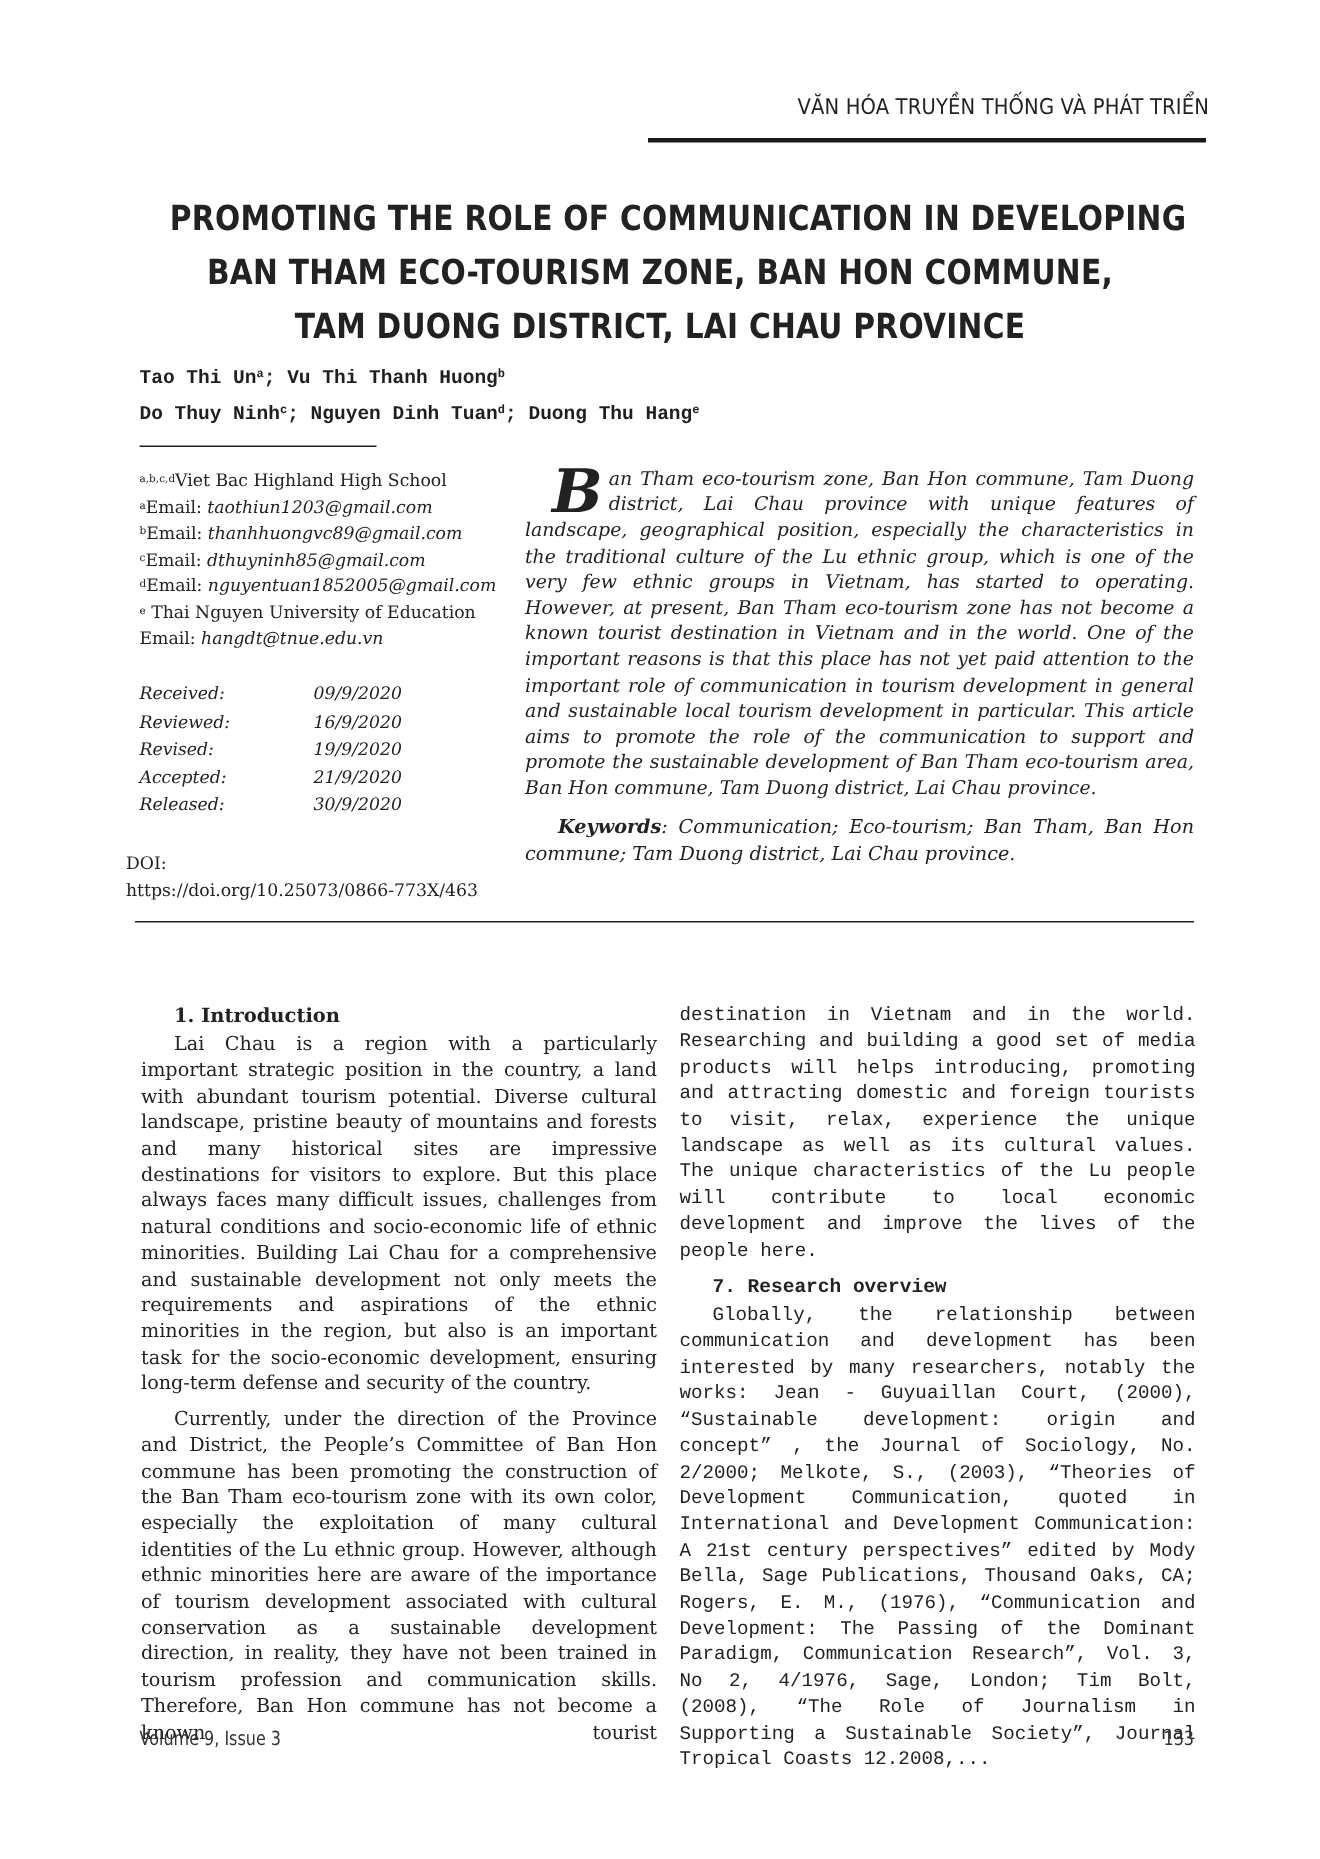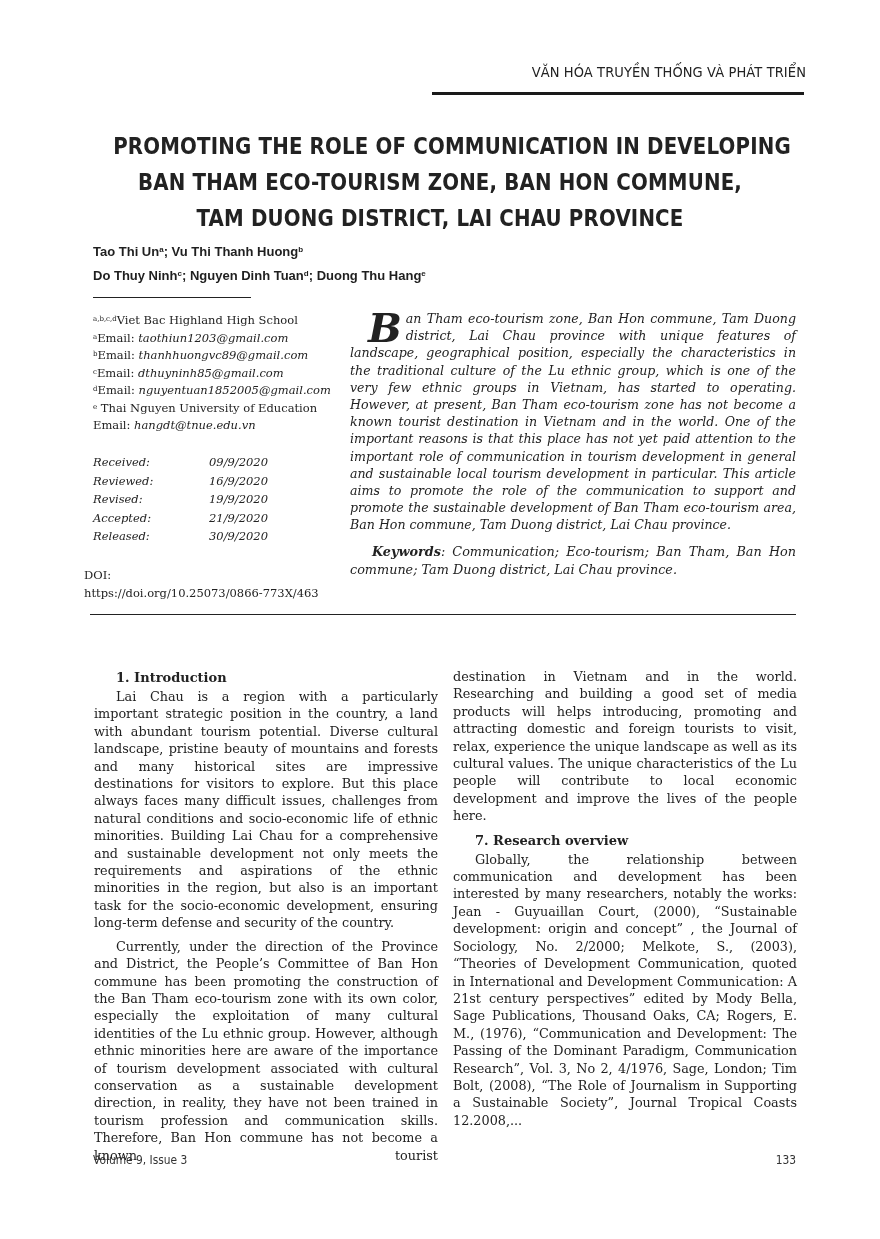--- a/index.html
+++ b/index.html
@@ -4,21 +4,21 @@
 <style>
   html, body { margin: 0; padding: 0; background: #ffffff; }
   body { width: 880px; height: 1239px; position: relative; overflow: hidden; color: #1a1a1a; font-family: "DejaVu Serif", serif; }
 
   .running-head { position: absolute; left: 440px; top: 64px; width: 366px; text-align: right; font-family: "DejaVu Sans", sans-serif; font-size: 14.5px; letter-spacing: 0.1px; color: #222; font-weight: normal; transform: scaleX(0.9); transform-origin: right center; }
   .running-rule { position: absolute; left: 432px; top: 92px; width: 372px; height: 3px; background: #1a1a1a; }
 
   .title { position: absolute; left: 60px; top: 128px; width: 760px; text-align: center; font-family: "DejaVu Sans", sans-serif; font-weight: bold; font-size: 23px; line-height: 36px; letter-spacing: 0.2px; color: #222; transform: scaleX(0.86); transform-origin: center top; }
   .title div { white-space: nowrap; }
 
-  .authors { position: absolute; left: 93px; top: 240px; font-family: Liberation Sans, sans-serif; font-weight: bold; font-size: 13px; line-height: 24px; color: #1f1f1f; }
+  .authors { position: absolute; left: 93px; top: 240px; font-family: Liberation Mono, monospace; font-weight: bold; font-size: 13px; line-height: 24px; color: #1f1f1f; }
   .authors sup { font-size: 8px; vertical-align: top; position: relative; top: -2px; }
 
   .aff-rule { position: absolute; left: 93px; top: 297px; width: 158px; height: 1px; background: #222; }
 
   .affiliations { position: absolute; left: 93px; top: 312px; font-size: 11.5px; line-height: 17.5px; color: #222; }
   .affiliations sup { font-size: 7px; vertical-align: top; position: relative; top: -1px; }
   .affiliations .em { font-style: italic; }
 
   .dates { position: absolute; left: 93px; top: 453px; font-size: 11.5px; line-height: 18.5px; color: #222; }
   .dates .row { display: flex; font-style: italic; }
@@ -28,21 +28,21 @@
 
   .abstract { position: absolute; left: 350px; top: 310px; width: 446px; font-style: italic; font-size: 12.6px; line-height: 17.2px; text-align: justify; color: #222; }
   .abstract .dropcap { float: left; font-size: 40px; line-height: 32px; font-weight: bold; font-style: italic; margin: 2px 4px 0 18px; }
   .keywords { position: absolute; left: 350px; top: 543px; width: 446px; font-size: 12.8px; line-height: 17.5px; text-align: justify; text-indent: 22px; color: #222; font-style: italic; }
   .keywords b { font-weight: bold; }
 
   .main-rule { position: absolute; left: 90px; top: 614px; width: 706px; height: 1px; background: #222; }
 
   .col { position: absolute; top: 628px; width: 344px; font-size: 12.8px; line-height: 17.4px; text-align: justify; color: #222; margin-top: 40px; }
   .col.left { left: 94px; }
-  .col.right { left: 453px; }
+  .col.right { left: 453px; font-family: Liberation Mono, monospace; }
   .col h3 { margin: 0; font-size: 13px; font-weight: bold; padding-left: 22px; line-height: 20px; }
   .col p { margin: 0 0 6px 0; text-indent: 22px; }
   .col p.cont { text-indent: 0; }
   .col p.last-just { text-align-last: justify; }
 
   .footer-left { position: absolute; left: 93px; top: 1152px; font-family: "DejaVu Sans", sans-serif; font-size: 13px; color: #333; transform: scaleX(0.82); transform-origin: left center; }
   .footer-right { position: absolute; left: 770px; top: 1152px; width: 26px; text-align: right; font-family: "DejaVu Sans", sans-serif; font-size: 13px; color: #333; transform: scaleX(0.82); transform-origin: right center; }
 </style>
 </head>
 <body>

